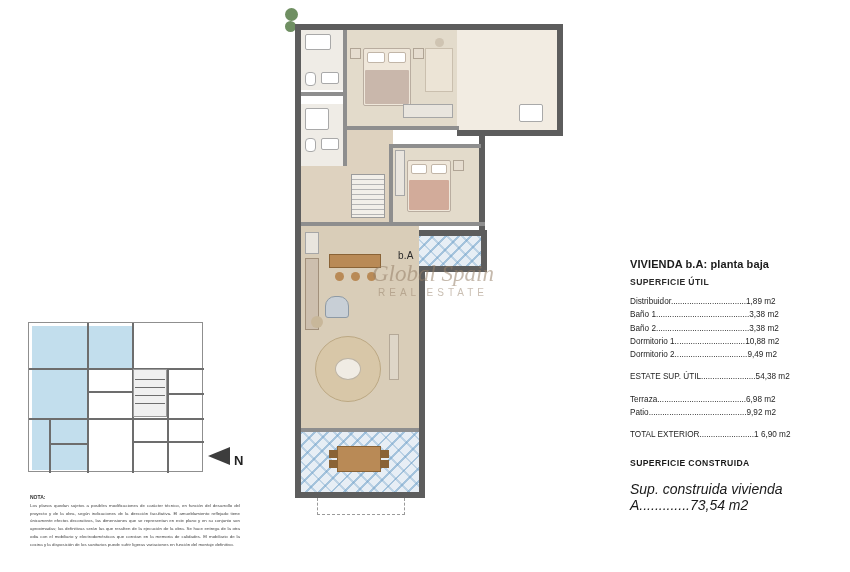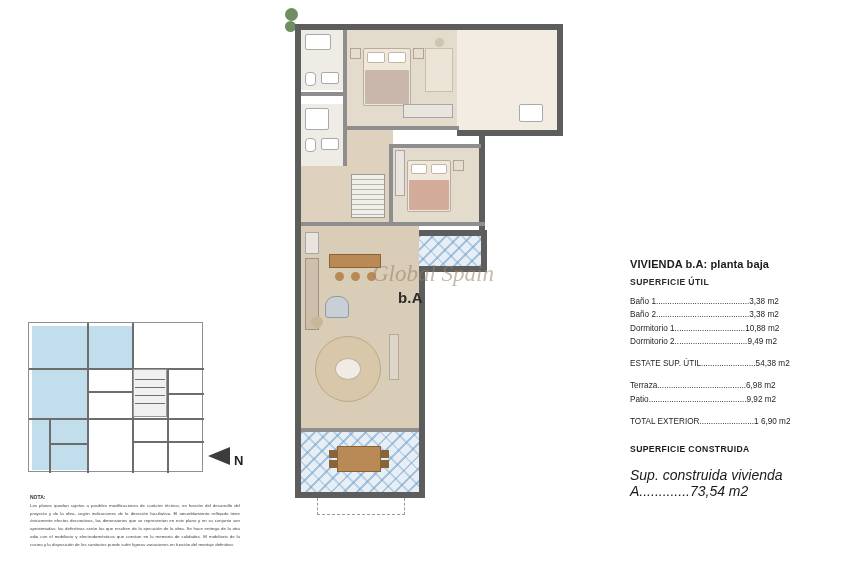--- a/index.html
+++ b/index.html
@@ -76,25 +76,24 @@
   .fixture { background:#ffffff; border:1px solid #a9a9a9; border-radius:2px; }
   .appliance { background:#e9e5de; border:1px solid #a6a6a6; }
   .stair { background:#f2efe9; border:1px solid #9b9b9b; }
   .stair i {
     display:block; height:4px; border-bottom:1px solid #b4b4b4;
   }
   .plant { background:#6f8f62; border-radius:50%; }
 
   .room-tag {
     position: absolute;
-    font-size: 15px;
-    font-weight: bold;
+    font-size: 10px;
+    font-weight: normal;
     color: #2b2b2b;
     letter-spacing: .2px;
-    margin-top: 39px;
   }
 
   
   #watermark {
     position: absolute;
     left: 338px;
     top: 262px;
     width: 190px;
     text-align: center;
     pointer-events: none;
@@ -316,20 +315,21 @@
   <div class="furn" style="left:96px; top:442px; width:8px; height:8px; background:#8a6336;"></div>
   <div class="furn" style="left:96px; top:452px; width:8px; height:8px; background:#8a6336;"></div>
 
   <div style="position:absolute; left:32px; top:490px; width:86px; height:16px; border:1px dashed #9a9a9a; border-top:none;"></div>
 
   <div class="room-tag" style="left:113px; top:242px;">b.A</div>
 </div>
 
 <div id="watermark">
   <div class="wm-main">Global Spain</div>
+  <div class="wm-sub">REAL ESTATE</div>
 </div>
 
 <div id="keyplan">
 
   <div class="kp-hl" style="left:3px; top:3px; width:56px; height:144px;"></div>
   <div class="kp-hl" style="left:59px; top:3px; width:44px; height:42px;"></div>
 
   <div class="kp-wall" style="left:0; top:45px; width:175px; height:1.5px;"></div>
   <div class="kp-wall" style="left:0; top:95px; width:175px; height:1.5px;"></div>
   <div class="kp-wall" style="left:58px; top:0; width:1.5px; height:150px;"></div>
@@ -356,20 +356,23 @@
   <div class="note-title">NOTA:</div>
   <div class="note-body">Los planos quedan sujetos a posibles modificaciones de caràcter técnico, en función del desarrollo del proyecto y de la obra, según indicaciones de la dirección facultativa. El amueblamiento reflejado tiene únicamente efectos decorativos, las dimensiones que se representan en este plano y en su conjunto son aproximadas; las definitivas serán las que resulten de la ejecución de la obra. Se hace entrega de la otra odia con el mobiliario y electrodomésticos que constan en la memoria de calidades. El mobiliario de la cocina y la disposición de los sanitarios puede sufrir ligeras variaciones en función del montaje definitivo.</div>
 </div>
 
 <div id="specs">
   <h1>VIVIENDA b.A: planta baja</h1>
   <div class="sub">SUPERFICIE ÚTIL</div>
 
   <div class="spec-list">
     <div class="spec-row">
+      <span>Distribuidor</span><span>.................................</span><span>1,89 m2</span>
+    </div>
+    <div class="spec-row">
       <span>Baño 1</span><span>.........................................</span><span>3,38 m2</span>
     </div>
     <div class="spec-row">
       <span>Baño 2</span><span>.........................................</span><span>3,38 m2</span>
     </div>
     <div class="spec-row">
       <span>Dormitorio 1</span><span>...............................</span><span>10,88 m2</span>
     </div>
     <div class="spec-row">
       <span>Dormitorio 2</span><span>................................</span><span>9,49 m2</span>

